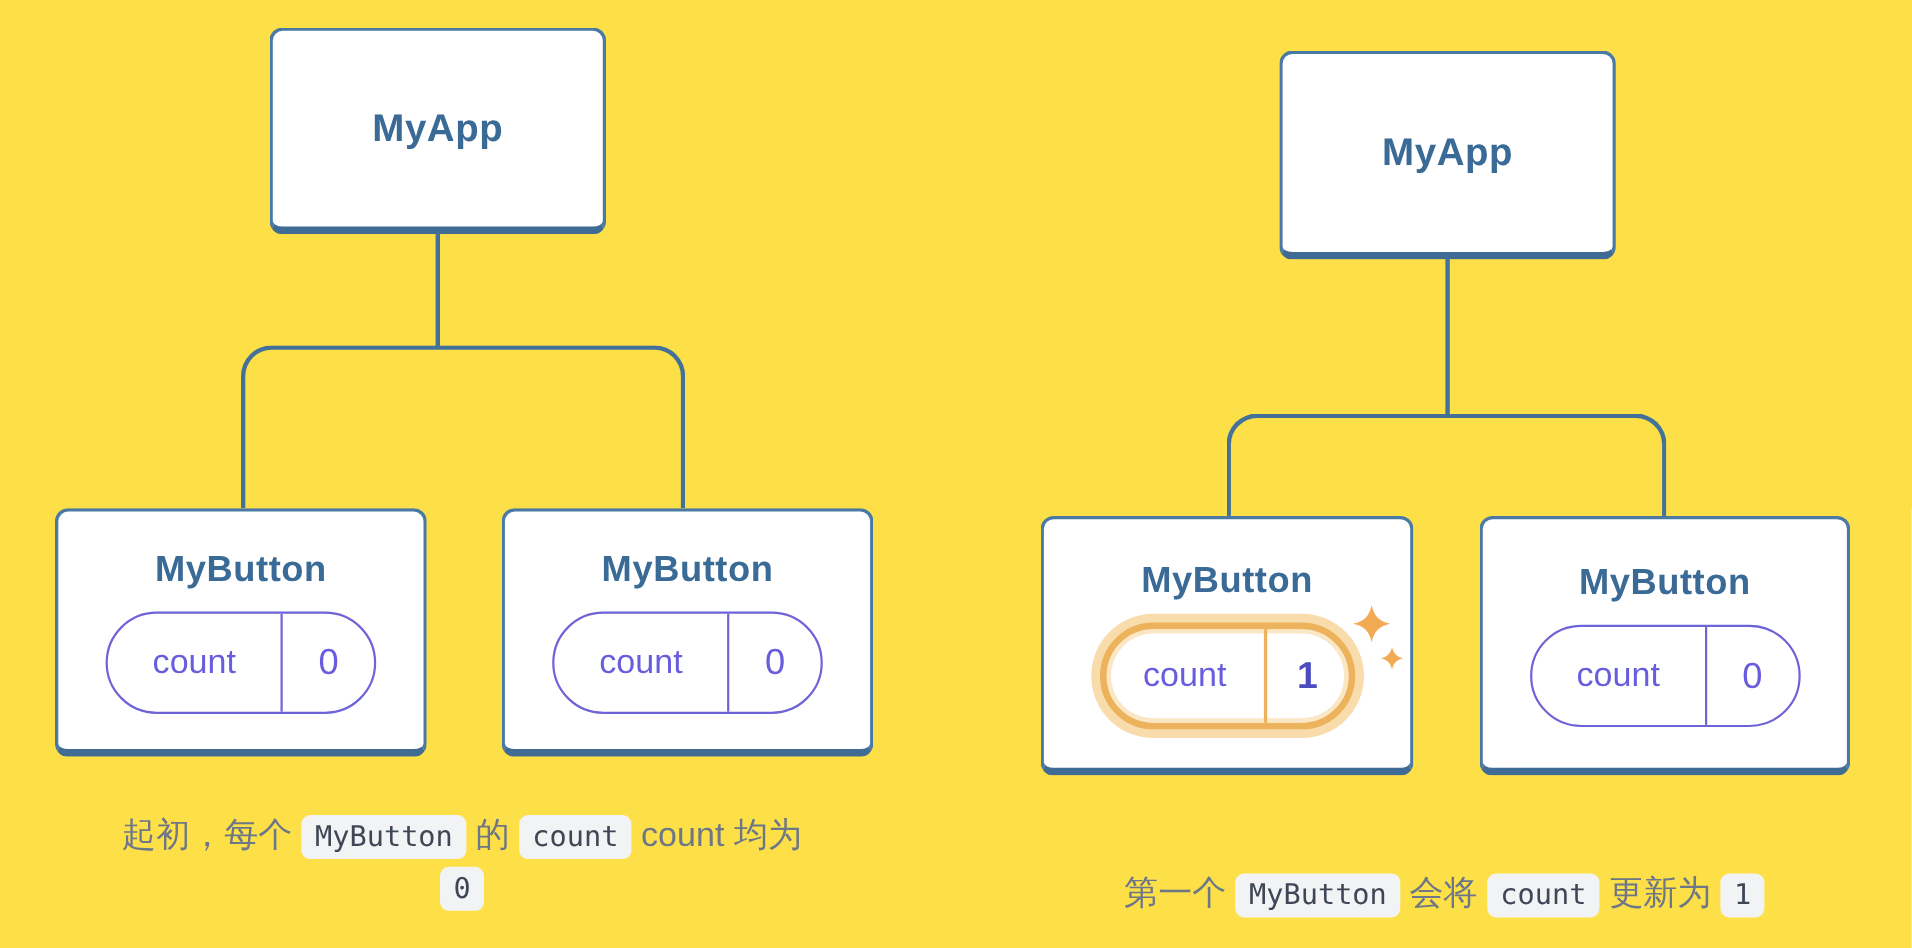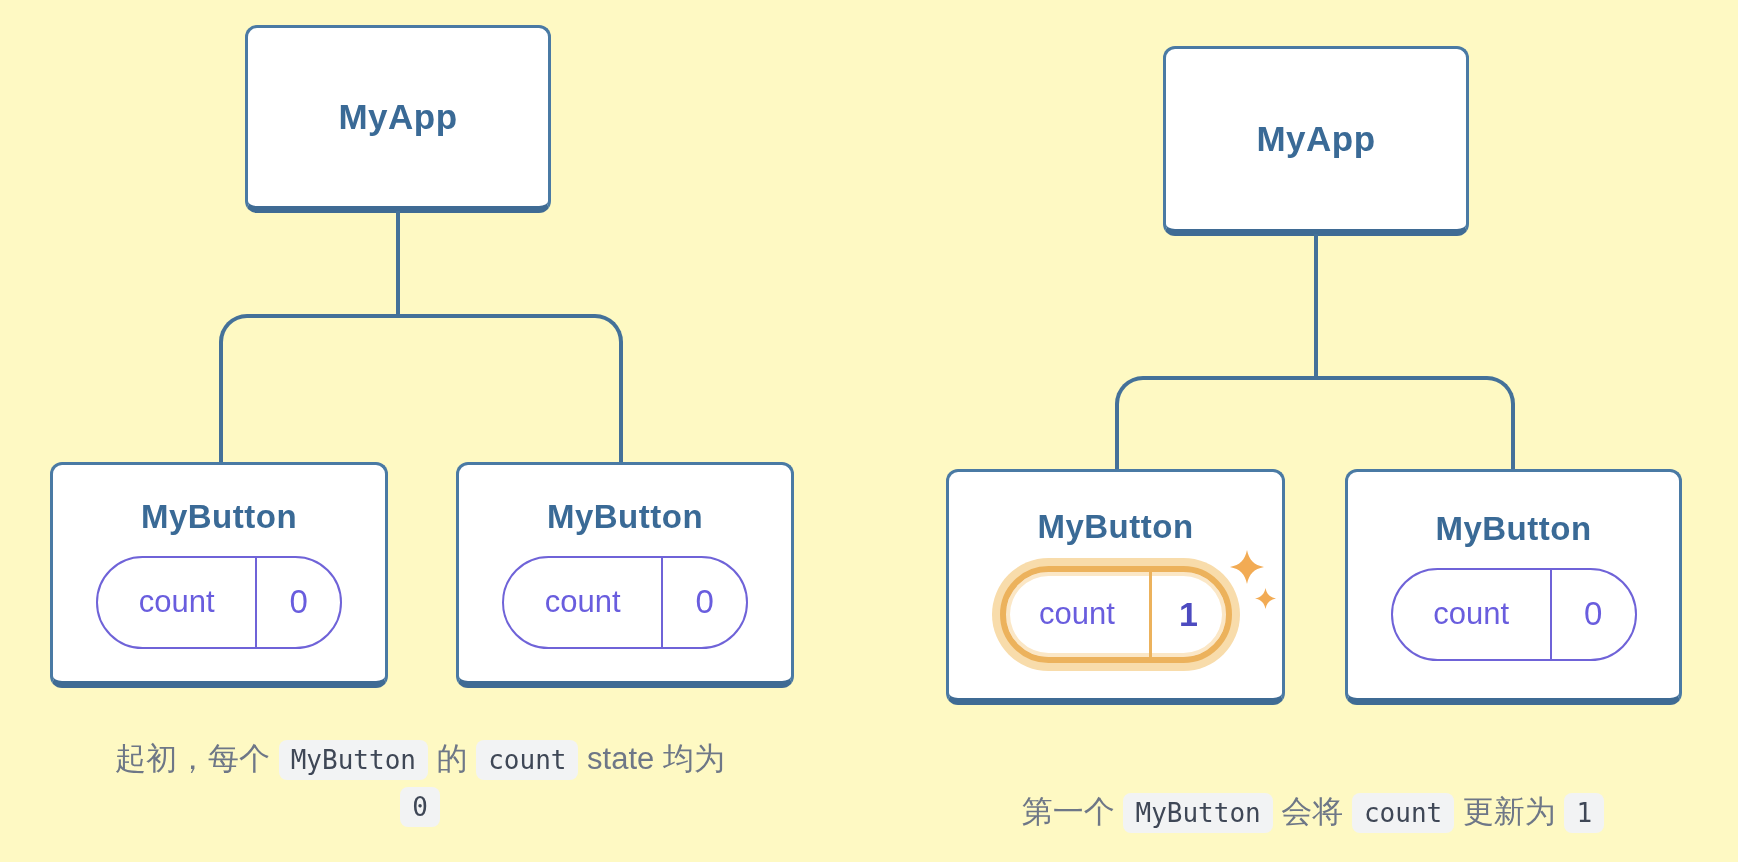--- a/index.html
+++ b/index.html
@@ -1,17 +1,17 @@
 <!DOCTYPE html>
 <html><head>
 <meta charset="utf-8">
 <style>
   html,body{margin:0;padding:0;background:#ffffff;}
   .canvas{
-    position:relative;width:1738px;height:862px;background:#fef9c3;overflow:hidden;
+    position:relative;width:1738px;height:862px;background:#fde047;overflow:hidden;
     font-family:"Liberation Sans",sans-serif;
   }
   
   .node{
     position:absolute;background:#ffffff;box-sizing:border-box;
     border:3px solid var(--node-border);
     border-bottom:7px solid var(--node-border-bottom);
     border-radius:12px;
     display:flex;flex-direction:column;align-items:center;justify-content:center;
   }
@@ -105,21 +105,21 @@
   </div>
 
   <div class="node child l-child2">
     <span class="node-label">MyButton</span>
     <div class="pill">
       <span class="pill-key">count</span>
       <span class="pill-value">0</span>
     </div>
   </div>
 
-  <p class="caption l-caption"><span>起初，每个 </span><span class="code-chip">MyButton</span><span> 的 </span><span class="code-chip">count</span><span> state 均为</span><br><span class="code-chip">0</span></p>
+  <p class="caption l-caption"><span>起初，每个 </span><span class="code-chip">MyButton</span><span> 的 </span><span class="code-chip">count</span><span> count 均为</span><br><span class="code-chip">0</span></p>
 
   <div class="node r-myapp">
     <span class="node-label">MyApp</span>
   </div>
   <div class="stem r-stem"></div>
   <div class="split r-split"></div>
 
   <div class="node child r-child1">
     <span class="node-label">MyButton</span>
     <div class="pill highlight">

